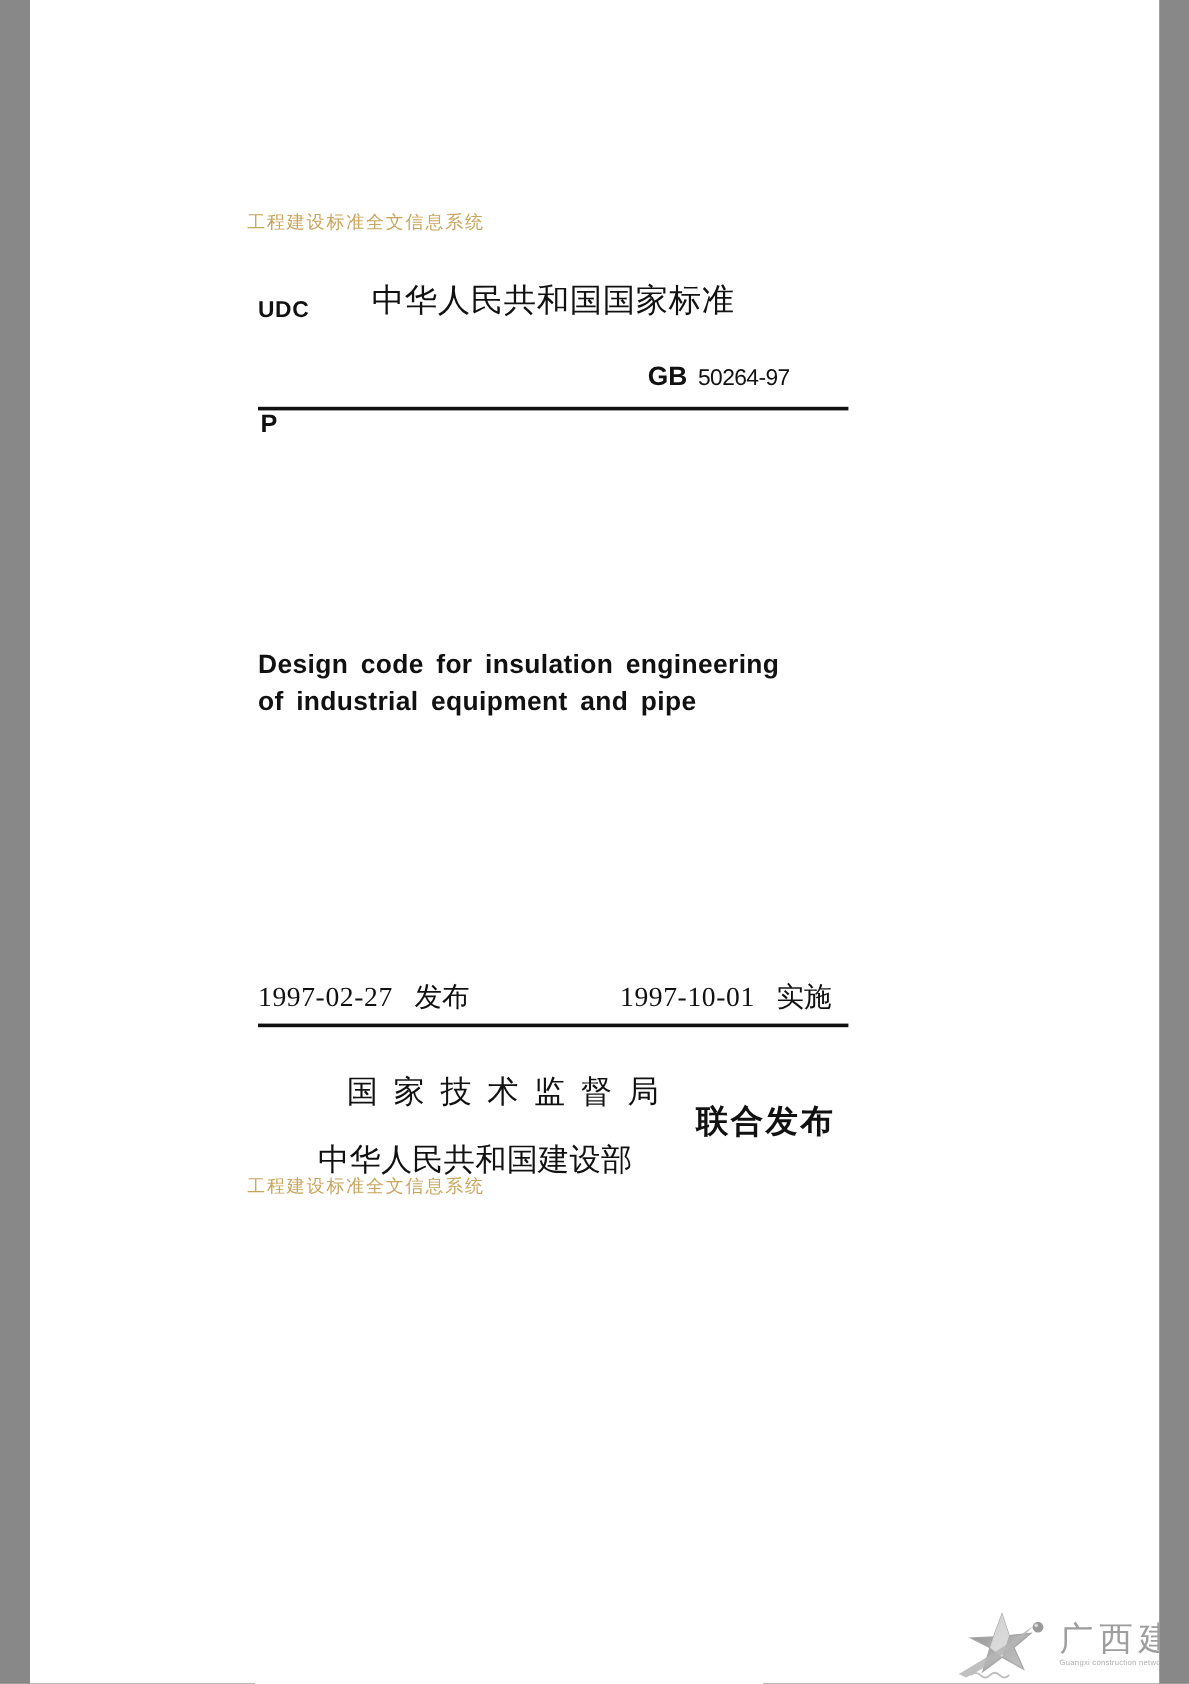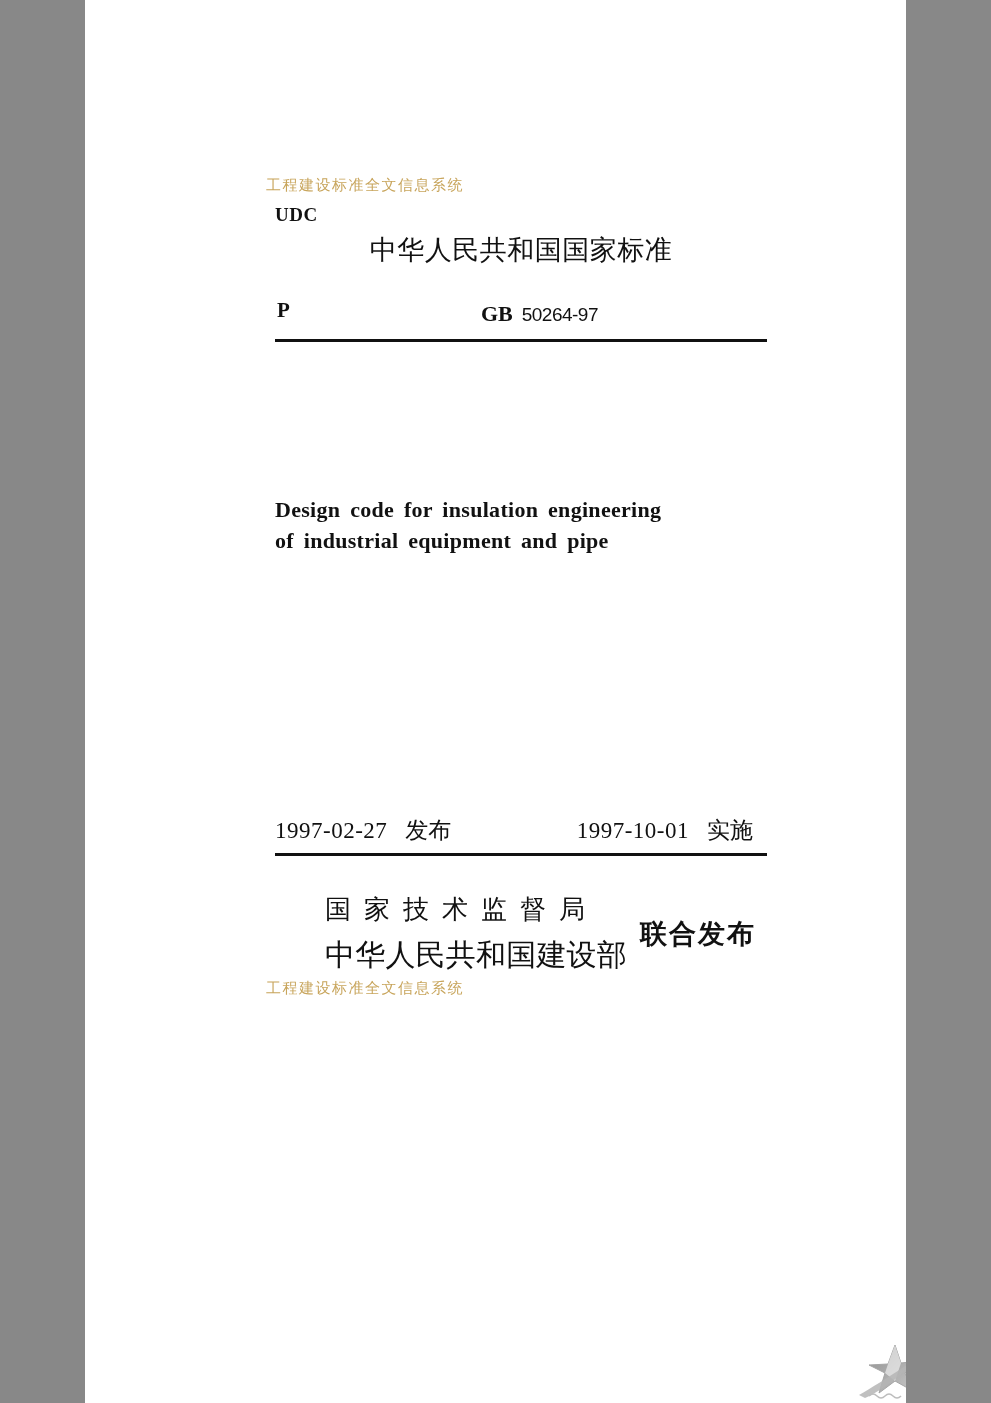--- a/index.html
+++ b/index.html
@@ -1,26 +1,26 @@
 <!DOCTYPE html>
 <html><head>
 <meta charset="utf-8">
 <style>
   html,body{margin:0;padding:0;background:#888;}
   .page{
     position:relative;
-    width:821px;height:1403px;
+    width:941px;height:1403px;
     margin:0 auto;
     background:#ffffff;
     overflow:hidden;
     font-family:"Liberation Sans","DejaVu Sans",sans-serif;
     color:#111;
   }
   .abs{position:absolute;}
-  .serif{font-family:Liberation Serif, serif;}
+  .serif{font-family:Liberation Sans, sans-serif;margin-top:44px;}
 
   .watermark{
     font-size:15px;
     letter-spacing:1.5px;
     color:#c8a55c;
   }
   #wm-top{left:181px;top:176px;}
   #wm-bottom{left:181px;top:979px;}
 
   #udc{
@@ -77,24 +77,25 @@
   }
   .date-label{
     font-size:23px;margin-left:18px;font-weight:500;
   }
 
   #publisher-block{left:240px;top:892px;width:260px;}
   #publisher-line1{
     font-size:26px;font-weight:500;
     letter-spacing:13px;margin-right:-13px;
     white-space:nowrap;
+    margin-left:24px;
   }
   #publisher-line2{
-    font-size:30px;font-weight:500;
-    white-space:nowrap;margin-top:8px;letter-spacing:.2px;
+    font-size:26px;font-weight:500;
+    white-space:nowrap;margin-top:22px;letter-spacing:.2px;
   }
   #joint-publish{
     left:555px;top:916px;
     font-size:27px;font-weight:700;letter-spacing:2px;white-space:nowrap;
   }
 
   #site-logo{
     left:770px;top:1343px;
     display:flex;align-items:flex-start;
   }

